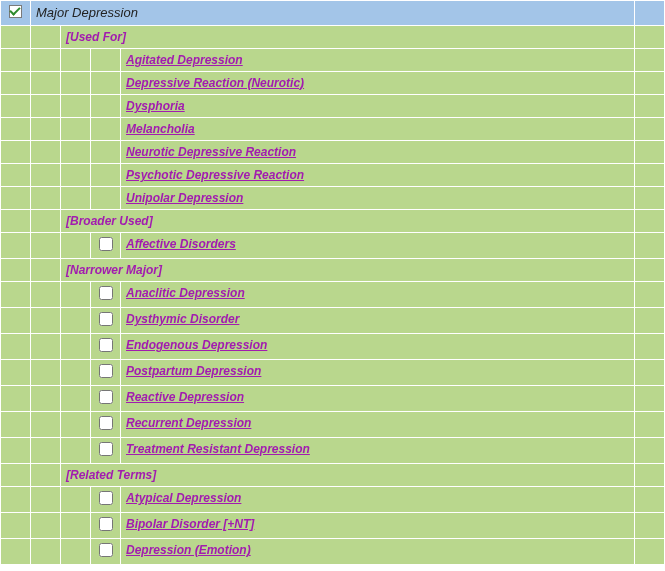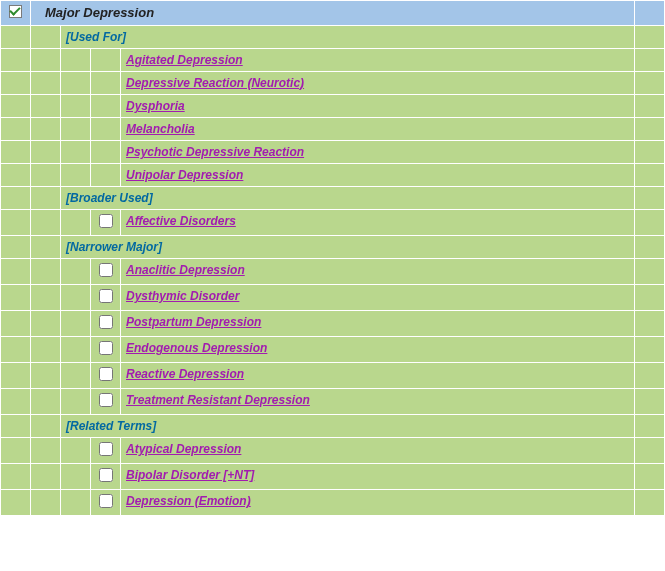--- a/index.html
+++ b/index.html
@@ -25,30 +25,29 @@
     tr.header-row td {
       background: #a3c5e8;
     }
     .col-check { width: 30px; text-align: center; }
     .col-indent1 { width: 30px; }
     .col-indent2 { width: 30px; }
     .col-termcheck { width: 30px; text-align: center; }
     .col-term { }
     .col-end { width: 30px; }
     .main-title {
-      font-weight: bold;
+      font-weight: normal;
       font-style: italic;
       color: #222;
       font-size: 13px;
-      margin-left: 9px;
     }
     .section-label {
       font-weight: bold;
       font-style: italic;
-      color: #0369a1;
+      color: #a21caf;
       text-align: center;
     }
     a.term-link {
       color: #a21caf;
       text-decoration: underline;
       font-style: italic;
       font-weight: bold;
       font-size: 12px;
     }
     input[type="checkbox"] {
@@ -130,20 +129,28 @@
         <td></td>
         <td></td>
         <td><a href="#" class="term-link">Melancholia</a></td>
         <td></td>
       </tr>
       <tr>
         <td></td>
         <td></td>
         <td></td>
         <td></td>
+        <td><a href="#" class="term-link">Neurotic Depressive Reaction</a></td>
+        <td></td>
+      </tr>
+      <tr>
+        <td></td>
+        <td></td>
+        <td></td>
+        <td></td>
         <td><a href="#" class="term-link">Psychotic Depressive Reaction</a></td>
         <td></td>
       </tr>
       <tr>
         <td></td>
         <td></td>
         <td></td>
         <td></td>
         <td><a href="#" class="term-link">Unipolar Depression</a></td>
         <td></td>
@@ -182,37 +189,45 @@
         <td></td>
         <td class="col-termcheck"><input type="checkbox" style=""></td>
         <td><a href="#" class="term-link">Dysthymic Disorder</a></td>
         <td></td>
       </tr>
       <tr>
         <td></td>
         <td></td>
         <td></td>
         <td class="col-termcheck"><input type="checkbox" style=""></td>
+        <td><a href="#" class="term-link">Endogenous Depression</a></td>
+        <td></td>
+      </tr>
+      <tr>
+        <td></td>
+        <td></td>
+        <td></td>
+        <td class="col-termcheck"><input type="checkbox" style=""></td>
         <td><a href="#" class="term-link">Postpartum Depression</a></td>
         <td></td>
       </tr>
       <tr>
         <td></td>
         <td></td>
         <td></td>
         <td class="col-termcheck"><input type="checkbox" style=""></td>
-        <td><a href="#" class="term-link">Endogenous Depression</a></td>
-        <td></td>
-      </tr>
-      <tr>
-        <td></td>
-        <td></td>
-        <td></td>
-        <td class="col-termcheck"><input type="checkbox" style=""></td>
         <td><a href="#" class="term-link">Reactive Depression</a></td>
+        <td></td>
+      </tr>
+      <tr>
+        <td></td>
+        <td></td>
+        <td></td>
+        <td class="col-termcheck"><input type="checkbox" style=""></td>
+        <td><a href="#" class="term-link">Recurrent Depression</a></td>
         <td></td>
       </tr>
       <tr>
         <td></td>
         <td></td>
         <td></td>
         <td class="col-termcheck"><input type="checkbox" style=""></td>
         <td><a href="#" class="term-link">Treatment Resistant Depression</a></td>
         <td></td>
       </tr>

